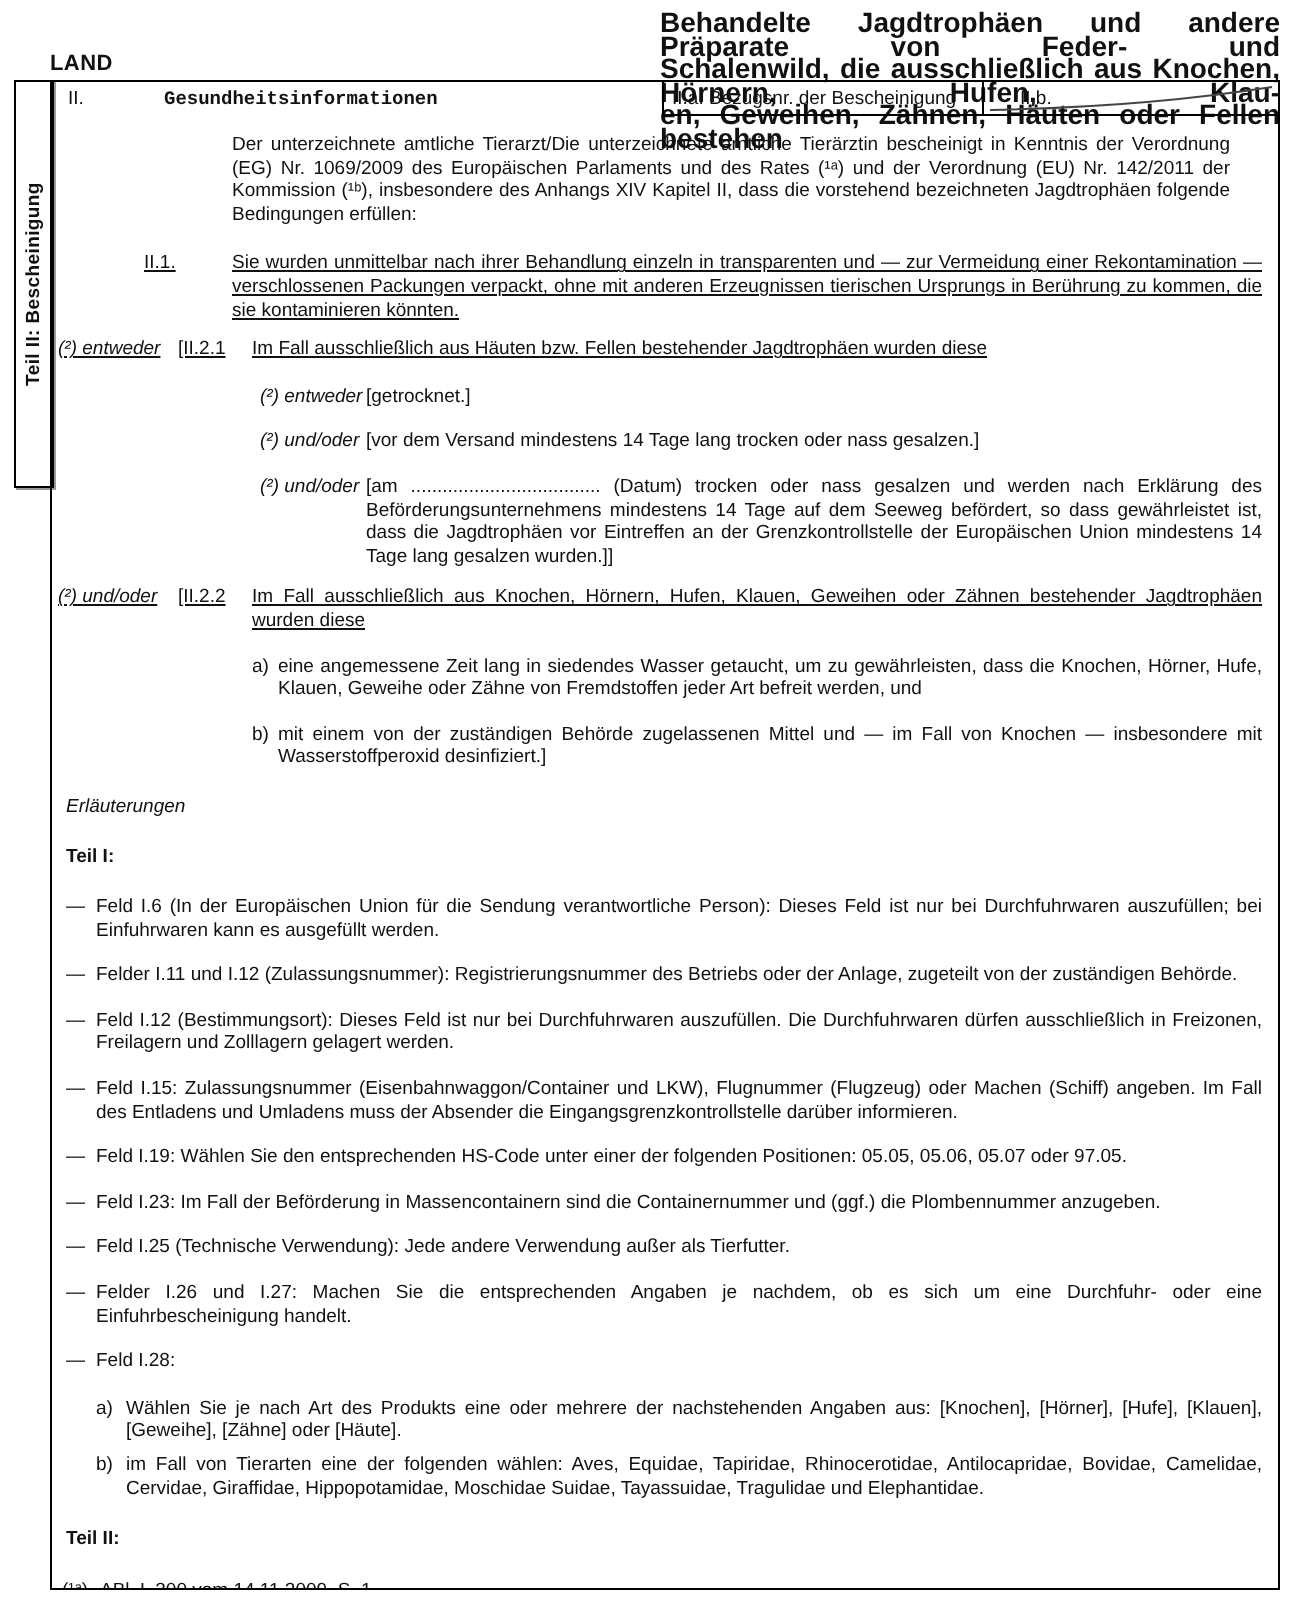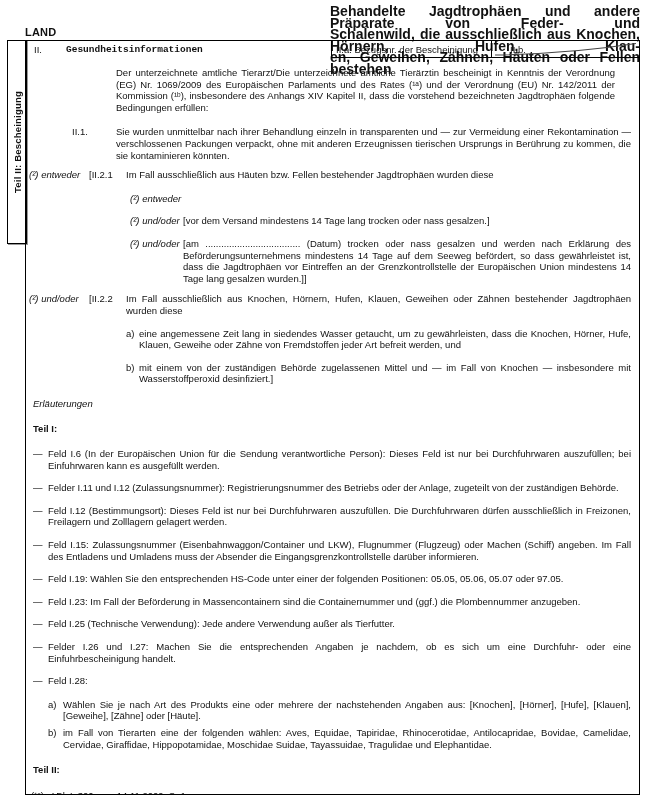--- a/index.html
+++ b/index.html
@@ -16,29 +16,29 @@
   .sidebox{position:absolute;left:7px;top:40px;width:18px;height:202px;border:1px solid #000;background:#fff;box-shadow:1px 1px 0 #999;}
   .sidetext{position:absolute;left:50%;top:50%;transform:translate(-50%,-50%) rotate(-90deg);
     white-space:nowrap;font-size:9.5px;font-weight:bold;letter-spacing:.2px;}
 
   .table{position:absolute;left:25px;top:40px;width:613px;height:753px;border:1px solid #000;overflow:hidden;}
   .hrow{display:flex;height:17px;}
   .hcell{font-size:9.5px;display:flex;align-items:center;box-sizing:border-box;}
   .hcell.c1{width:305px;}
   .hcell.c2{width:160px;border-left:1px solid #000;border-bottom:1px solid #000;padding-left:4px;}
   .hcell.c3{width:148px;border-left:1px solid #000;border-bottom:1px solid #000;padding-left:18px;position:relative;}
-  .hnum{margin-left:8px;width:32px;flex:none;}
+  .hnum{margin-left:8px;width:48px;flex:none;}
   .hlabel{font-weight:bold;font-family:Liberation Mono, monospace;}
   .diag{position:absolute;left:0;top:0;width:100%;height:100%;}
 
   .bodycell{position:relative;font-size:9.5px;line-height:11.6px;}
   .jt{text-align:justify;}
 
   .p-intro{margin:9px 24px 0 90px;}
-  .row{display:flex;margin-right:8px;}
+  .row{display:flex;margin-right:8px;text-decoration:underline;}
   .row-ii1{margin-top:13px;margin-left:46px;}
   .lbl-num{width:44px;flex:none;}
   .row-ii2{margin-left:3px;}
   .row-ii21{margin-top:8px;}
   .row-ii22{margin-top:9px;}
   .prefix{width:60px;flex:none;font-style:italic;}
   .bnum{width:37px;flex:none;}
   .txt{flex:1;}
 
   .opt{display:flex;margin-right:8px;margin-left:104px;}
@@ -102,20 +102,21 @@
     </div>
 
     <div class="row row-ii2 row-ii21">
       <span class="prefix">(²) entweder</span>
       <span class="bnum">[II.2.1</span>
       <span class="txt jt">Im Fall ausschließlich aus Häuten bzw. Fellen bestehender Jagdtrophäen wurden diese</span>
     </div>
 
     <div class="opt opt1">
       <span class="optprefix">(²) entweder</span>
+      <span class="txt jt">[getrocknet.]</span>
     </div>
     <div class="opt opt2">
       <span class="optprefix">(²) und/oder</span>
       <span class="txt jt">[vor dem Versand mindestens 14 Tage lang trocken oder nass gesalzen.]</span>
     </div>
     <div class="opt opt3">
       <span class="optprefix">(²) und/oder</span>
       <span class="txt jt">[am ....................................  (Datum) trocken oder nass gesalzen und werden nach Erklärung des Beförderungsunternehmens mindestens 14 Tage auf dem Seeweg befördert, so dass gewährleistet ist, dass die Jagdtrophäen vor Eintreffen an der Grenzkontrollstelle der Europäischen Union mindestens 14 Tage lang gesalzen wurden.]]</span>
     </div>
 

